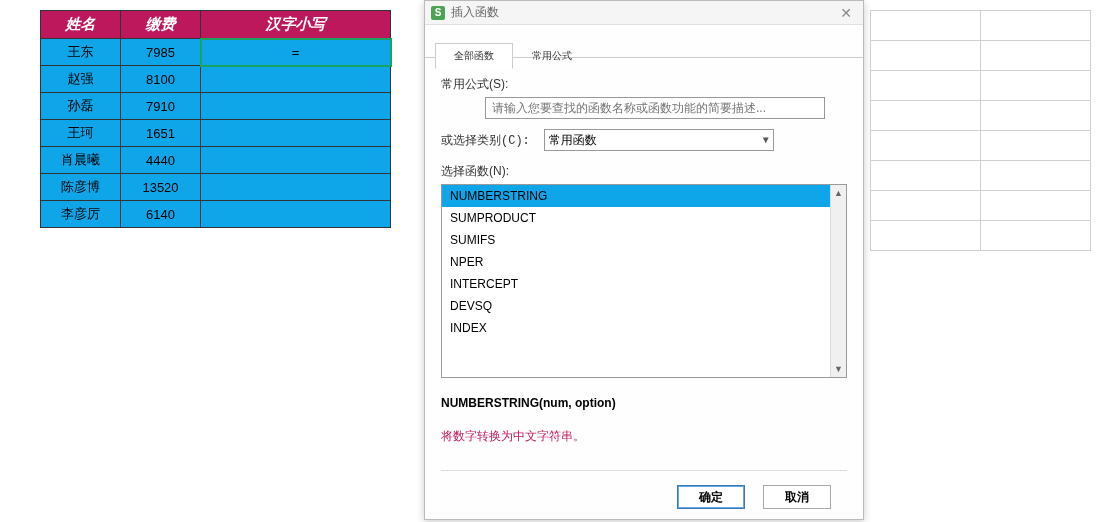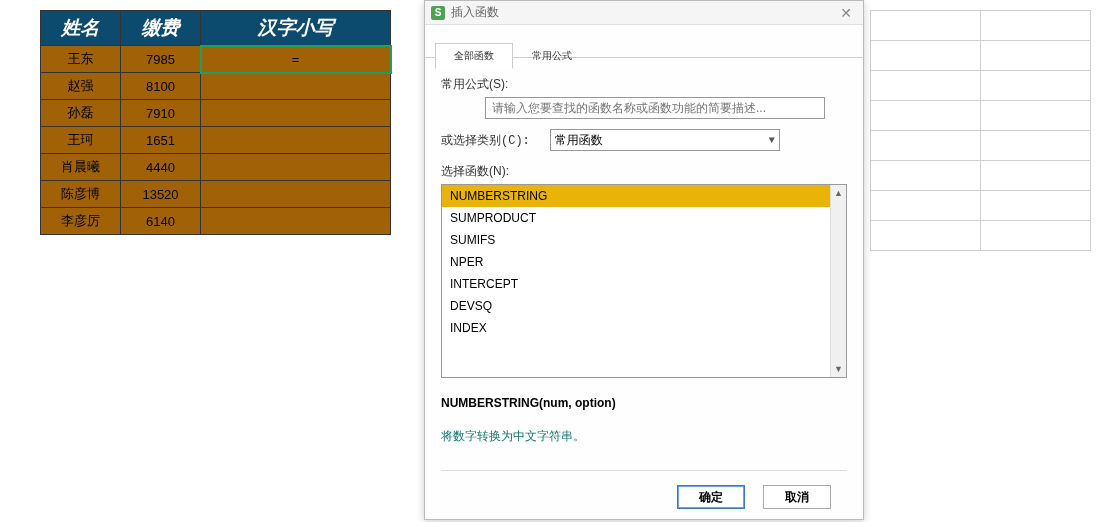--- a/index.html
+++ b/index.html
@@ -1,53 +1,53 @@
 <!DOCTYPE html>
 <html><head>
   <meta charset="utf-8">
   <style>
     * { box-sizing: border-box; margin: 0; padding: 0; }
     body { font-family: "Microsoft YaHei", Arial, sans-serif; font-size: 13px; background: #fff; position: relative; width: 1099px; height: 522px; overflow: hidden; }
     
     .sheet-area { position: absolute; left: 0; top: 0; width: 1099px; }
     .sheet-table { border-collapse: collapse; margin-left: 40px; margin-top: 10px; }
     .sheet-table th, .sheet-table td { border: 1px solid #333; padding: 4px 8px; text-align: center; height: 24px; vertical-align: middle; }
-    .sheet-table th { background: #0c4a6e; color: #fff; font-weight: bold; font-style: italic; font-size: 19px; }
+    .sheet-table th { background: #be185d; color: #fff; font-weight: bold; font-style: italic; font-size: 15px; }
     .col-name { width: 80px; }
     .col-fee { width: 80px; }
     .col-cn { width: 190px; margin-top: 44px; }
-    .sheet-table td { background: #a16207; }
+    .sheet-table td { background: #0ea5e9; }
     .cell-editing { outline: 2px solid #1aa35f; outline-offset: -1px; }
     
     .dialog { position: absolute; left: 424px; top: 0; width: 440px; height: 520px; background: #fefefe; border: 1px solid #bbb; box-shadow: 0 2px 8px rgba(0,0,0,.2); }
     .dlg-title { height: 24px; background: #f5f5f5; border-bottom: 1px solid #e0e0e0; display: flex; align-items: center; padding: 0 6px; font-size: 12px; color: #666; }
     .dlg-title .app-icon { width: 14px; height: 14px; background: #4ca355; border-radius: 2px; display: inline-flex; align-items: center; justify-content: center; color: #fff; font-size: 10px; font-weight: bold; margin-right: 6px; }
     .dlg-title .close-x { margin-left: auto; width: 22px; text-align: center; color: #888; cursor: pointer; font-size: 14px; }
     
     .tabs { display: flex; border-bottom: 1px solid #ccc; padding-left: 10px; margin-top: 6px; }
     .tab { padding: 5px 18px; font-size: 10px; color: #333; cursor: pointer; border: 1px solid transparent; border-bottom: none; position: relative; top: 12px; }
     .tab.active { border-color: #ccc; background: #fff; border-bottom: 1px solid #fff; }
     
     .dlg-body { padding: 10px 16px 0 16px; }
     .dlg-label { font-size: 12px; color: #333; margin-bottom: 4px; margin-top: 8px; }
     .search-input { width: 340px; height: 22px; border: 1px solid #999; padding: 2px 6px; font-size: 12px; color: #888; margin-left: 44px; }
     
     .category-row { display: flex; align-items: center; margin-top: 10px; font-family: Liberation Mono, monospace; }
     .category-row .dlg-label { margin: 0; flex: 0 0 auto; }
-    .category-select { margin-left: 20px; width: 230px; height: 22px; border: 1px solid #999; font-size: 12px; padding: 2px 4px; background: #fff; display: flex; align-items: center; justify-content: space-between; }
+    .category-select { margin-left: 14px; width: 230px; height: 22px; border: 1px solid #999; font-size: 12px; padding: 2px 4px; background: #fff; display: flex; align-items: center; justify-content: space-between; }
     .category-select .chev { font-size: 10px; color: #555; }
     
     .fn-list { margin-top: 4px; border: 1px solid #999; height: 194px; overflow-y: auto; background: #fff; position: relative; }
     .fn-item { padding: 4px 8px; font-size: 12px; cursor: pointer; }
-    .fn-item.selected { background: #eab308; }
+    .fn-item.selected { background: #0ea5e9; }
     .fn-list .scrollbar-rail { position: absolute; right: 0; top: 0; width: 16px; height: 100%; background: #f0f0f0; border-left: 1px solid #ddd; }
     .fn-list .sb-arrow { height: 16px; display: flex; align-items: center; justify-content: center; font-size: 9px; color: #666; }
     
     .fn-sig { margin-top: 18px; font-size: 12px; font-weight: bold; }
-    .fn-desc { margin-top: 18px; font-size: 12px; color: #0f766e; }
+    .fn-desc { margin-top: 18px; font-size: 12px; color: #be185d; }
     
     .dlg-footer { position: absolute; bottom: 10px; left: 0; right: 0; padding: 0 16px; display: flex; justify-content: flex-end; gap: 18px; border-top: 1px solid #ddd; padding-top: 14px; margin: 0 16px; }
     .dlg-btn { width: 68px; height: 24px; border: 1px solid #aaa; background: #fff; font-size: 12px; cursor: pointer; font-weight: bold; }
     .dlg-btn.primary { border: 1px solid #3a79b5; box-shadow: inset 0 0 0 1px #6aa6e0; }
     
     .right-grid { position: absolute; left: 870px; top: 10px; }
     .right-grid td { border: 1px solid #d0d0d0; width: 110px; height: 30px; }
     .right-grid table { border-collapse: collapse; }
   </style>
 </head>

